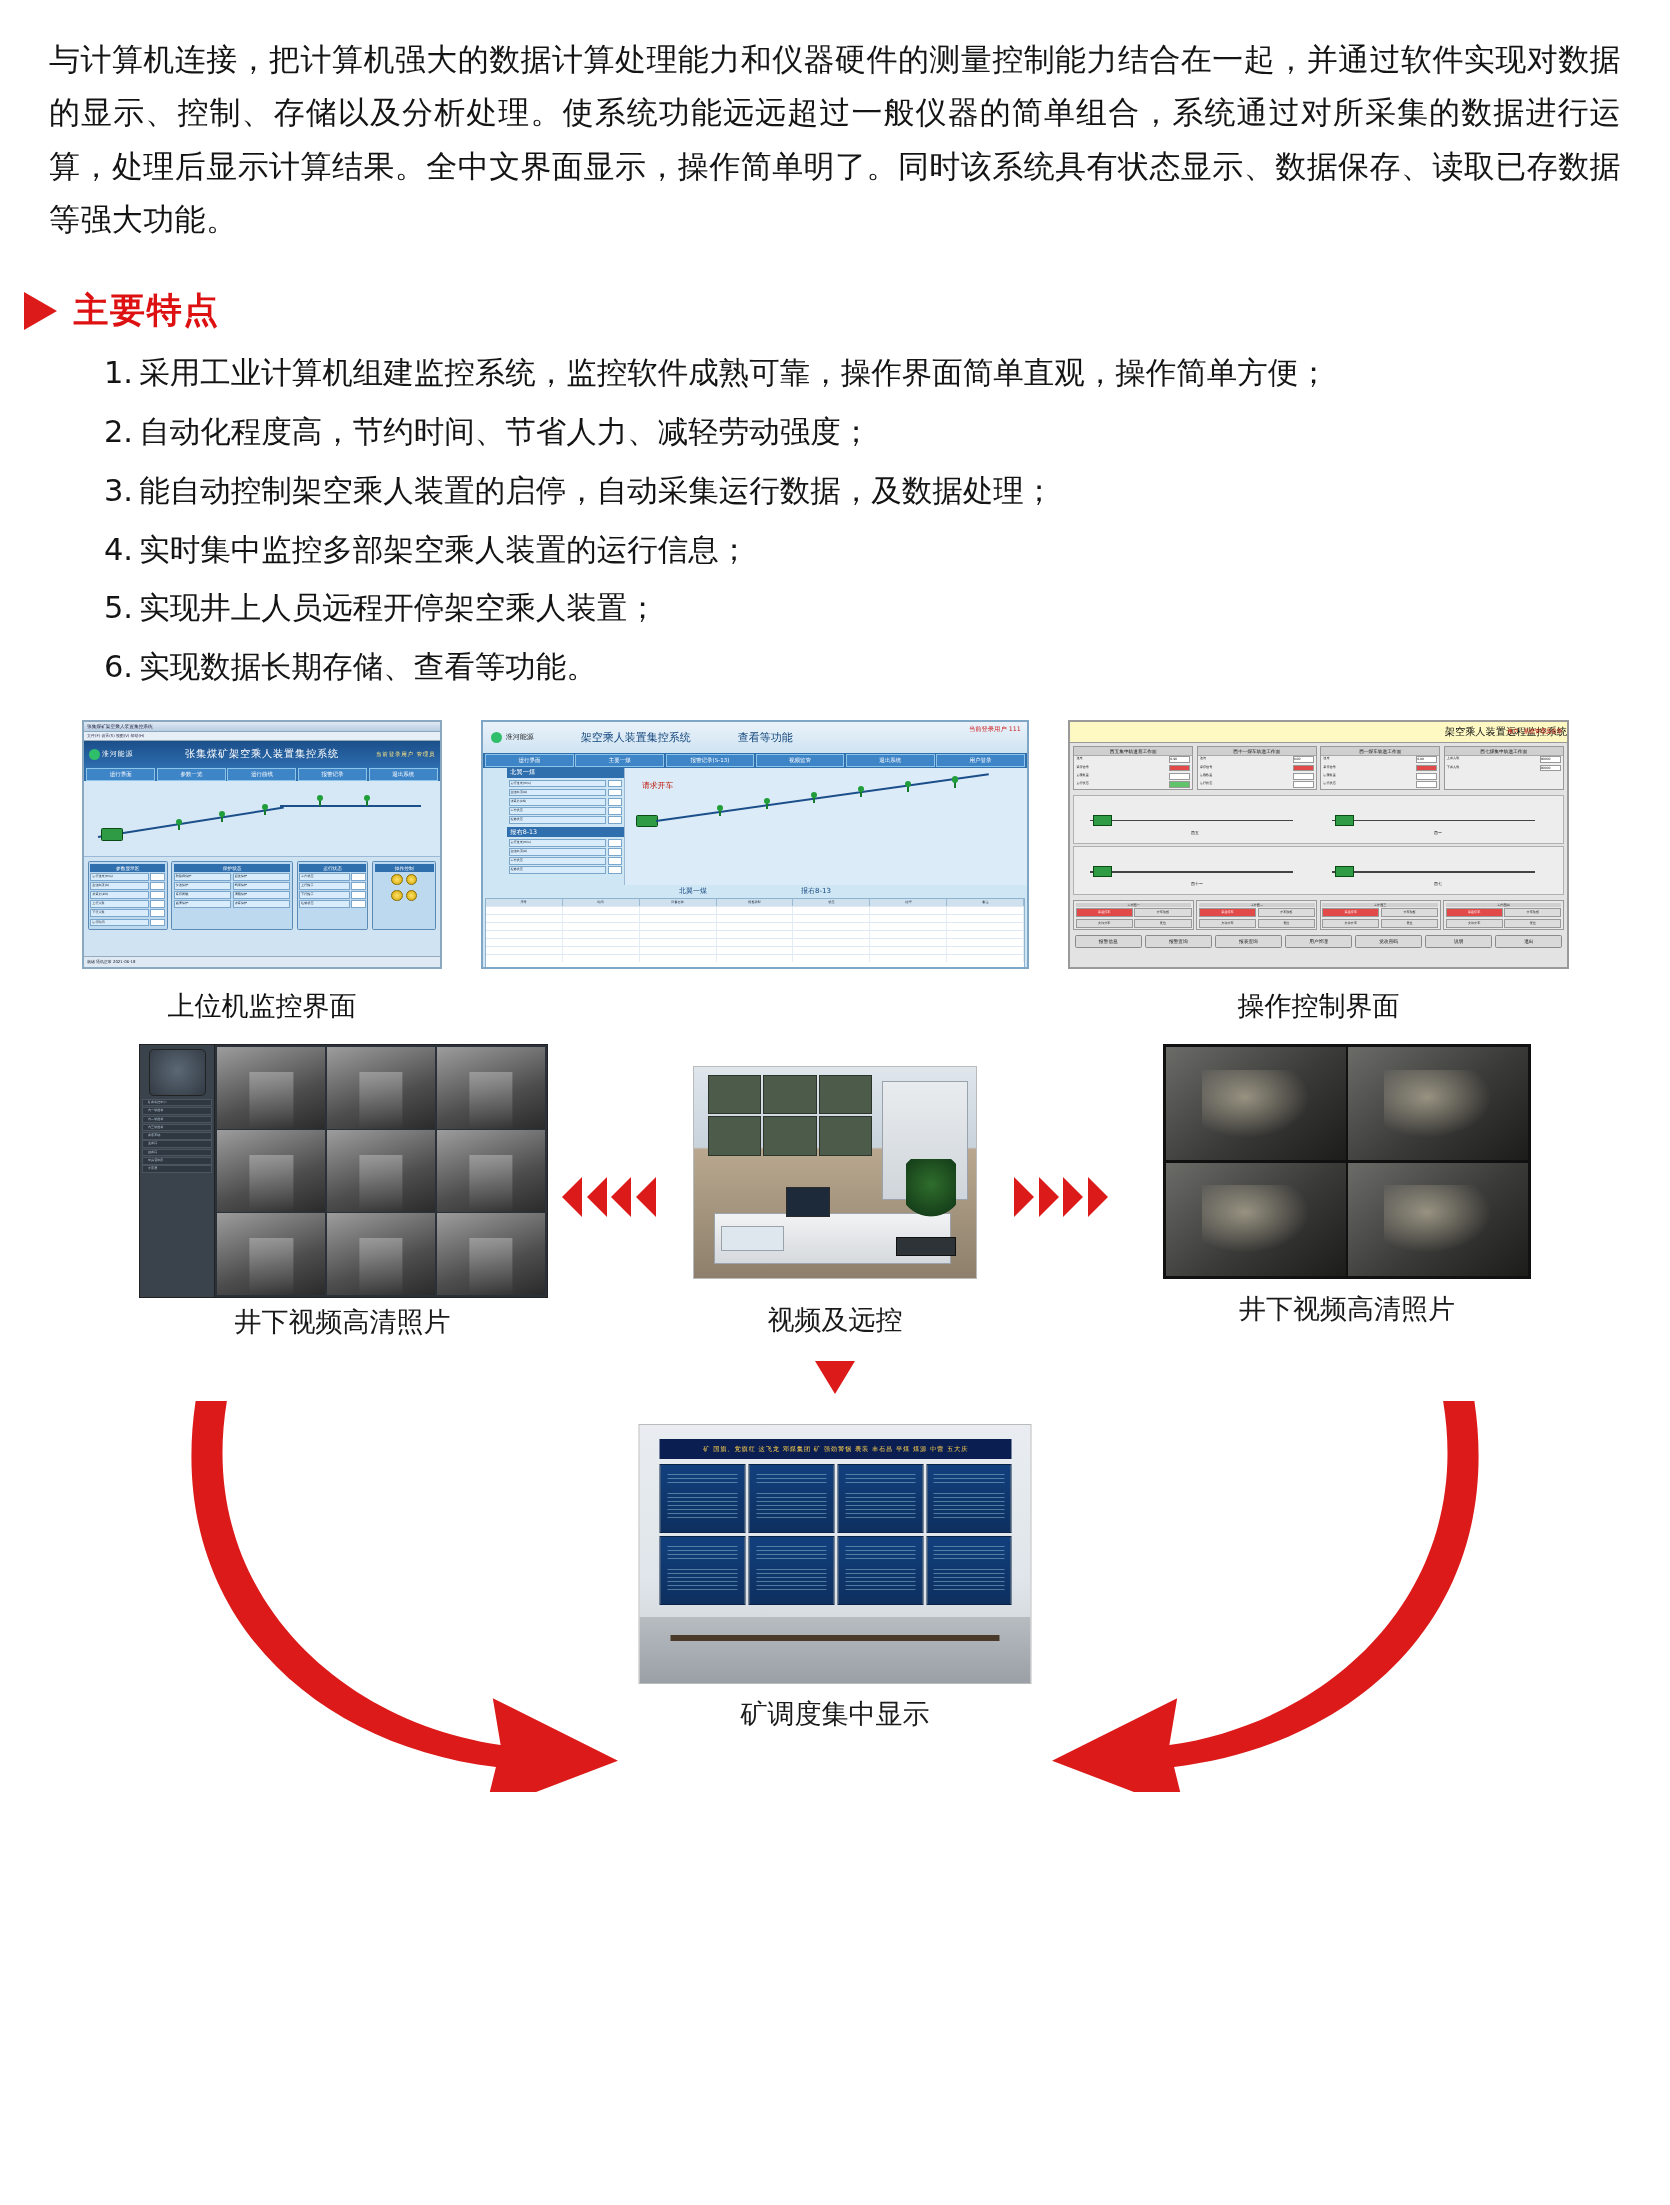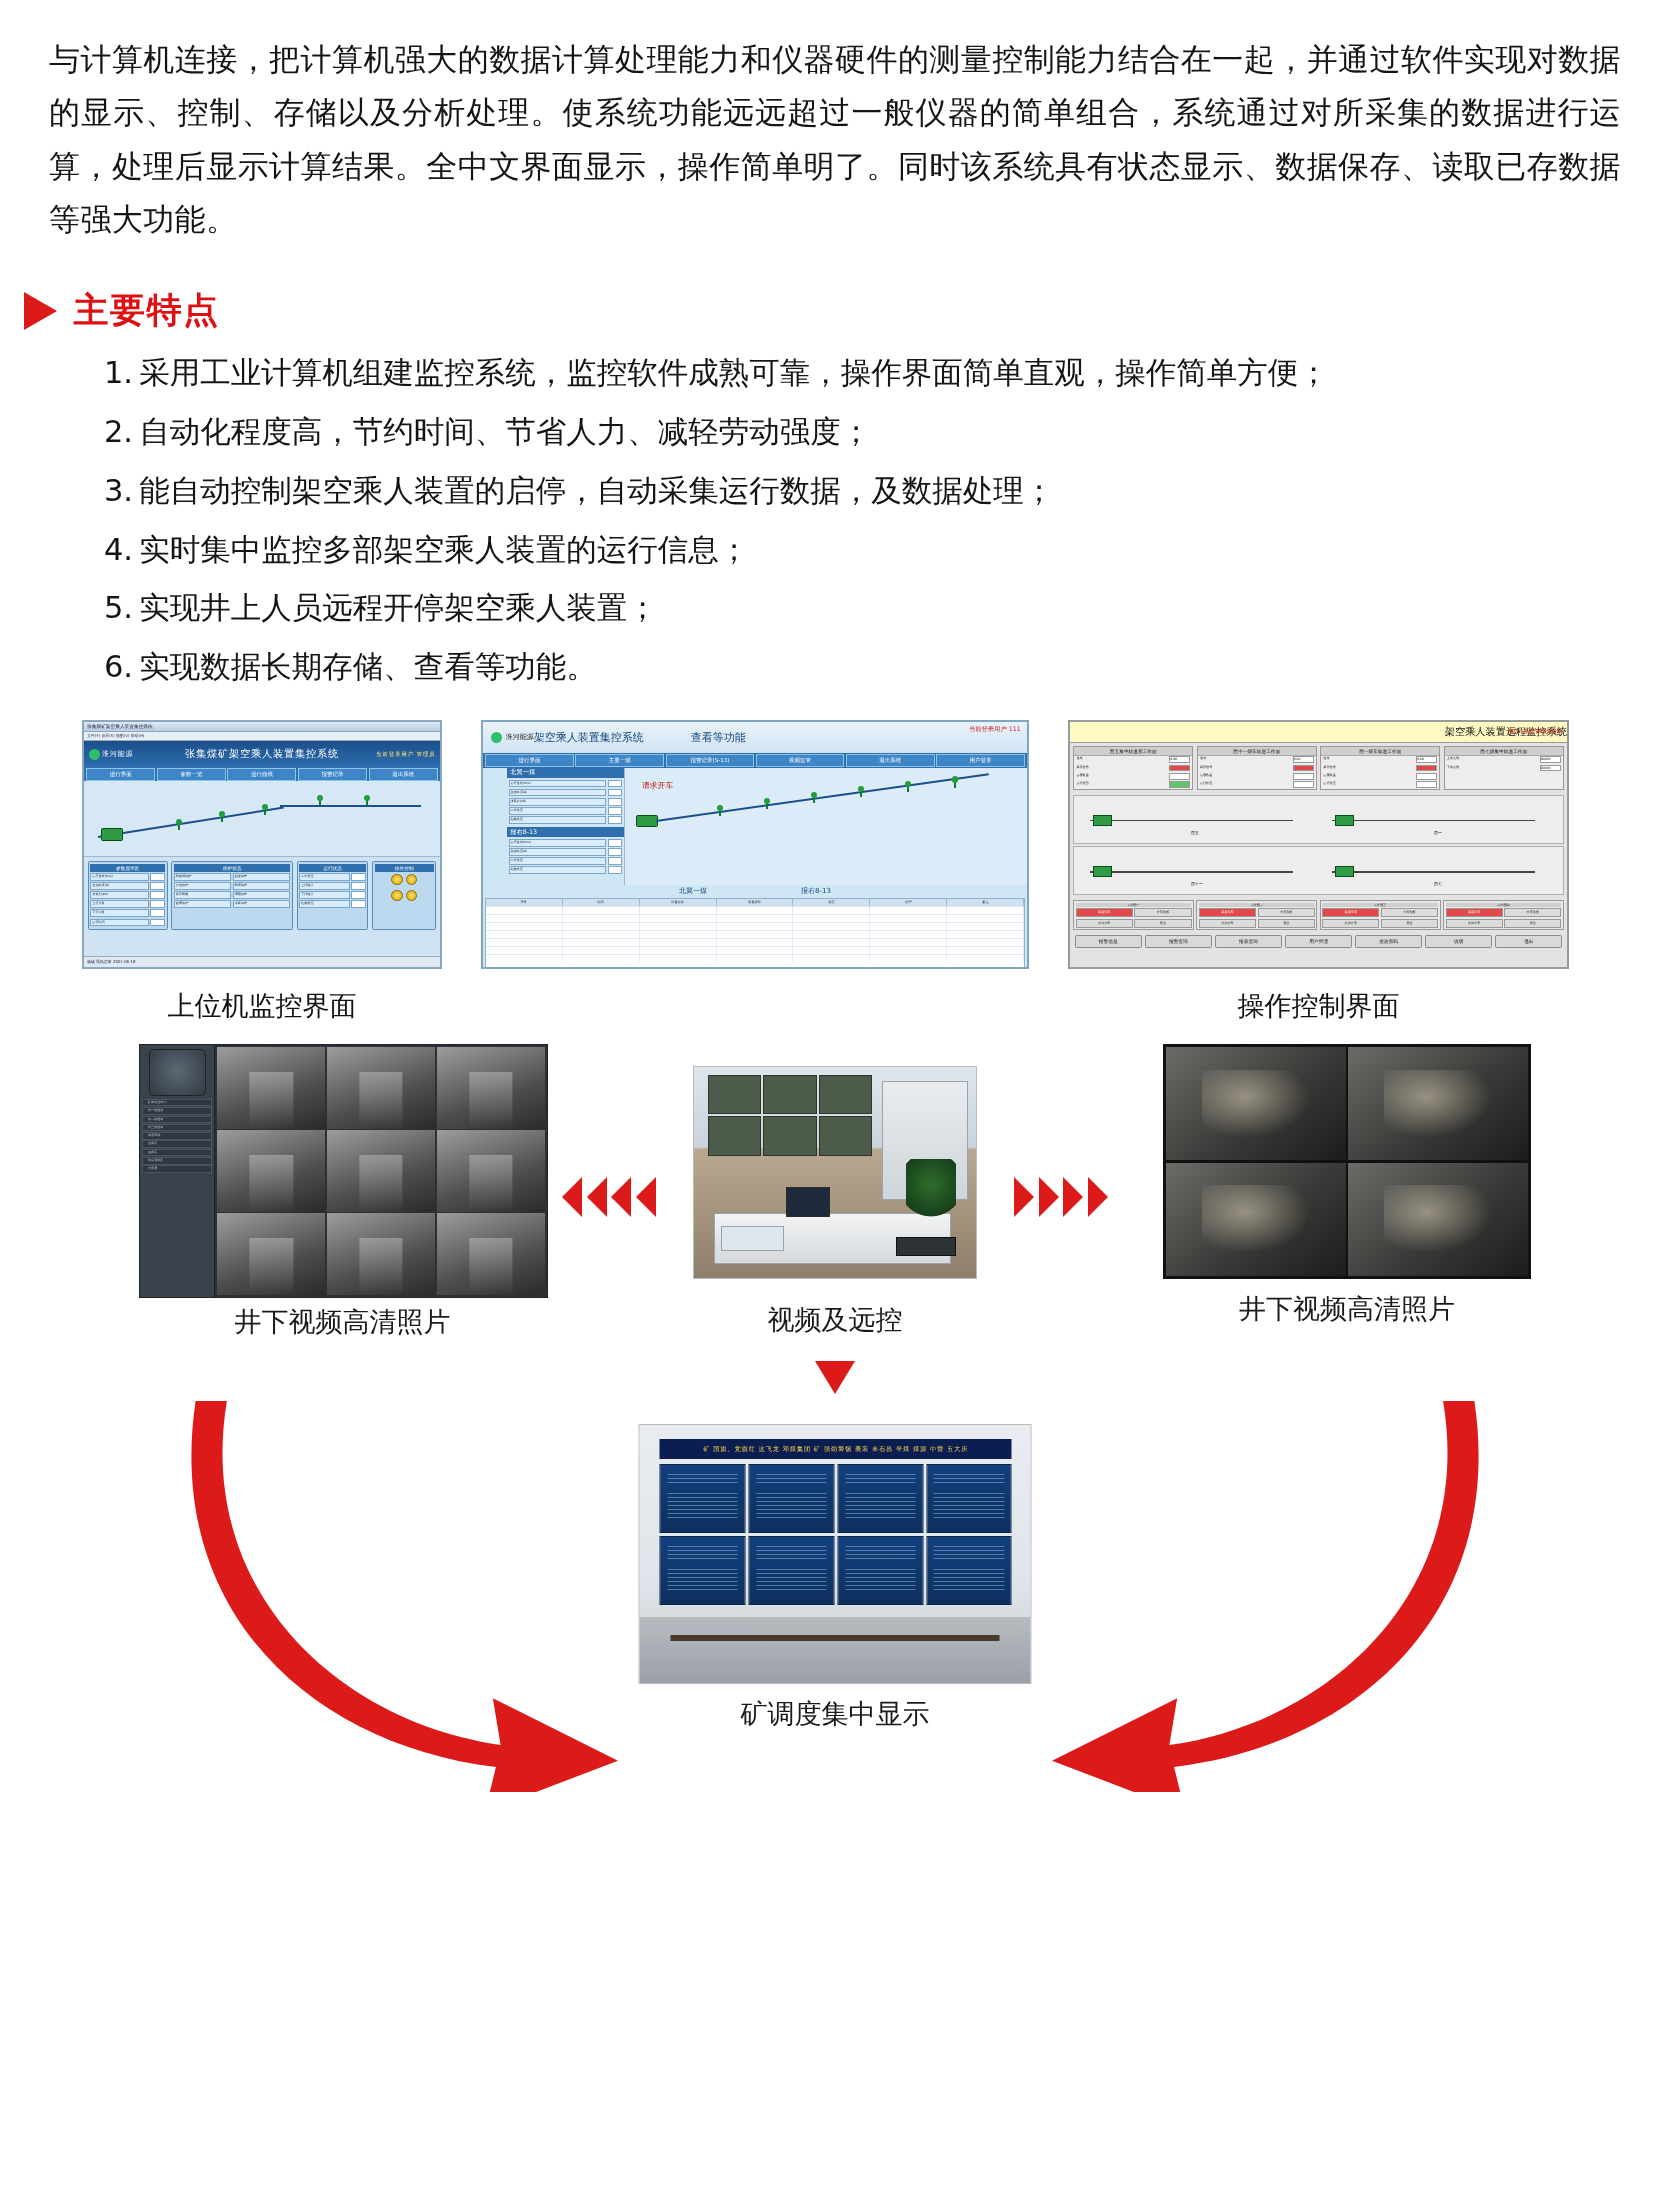--- a/index.html
+++ b/index.html
@@ -270,21 +270,21 @@
     height: 31px;
     background: linear-gradient(#eaf3fa, #cfe3f2);
     border-bottom: 1.6px solid #2f6fae;
     display: flex;
     align-items: center;
     position: relative;
   }
   .bhead .logo {
     display: flex; align-items: center; gap: 3.9px; margin-left: 7.8px;
   }
-  .bhead .t1 { font-size: 11px; color: #14477d; }
+  .bhead .t1 { font-size: 11px; color: #14477d; margin-left: 47px; }
   .bhead .t2 { font-size: 11px; color: #14477d; margin-left: 47px; }
   .bhead .ru {
     position: absolute; right: 6.3px; top: 3.1px;
     font-size: 6.3px; color: #c22; text-align: center; line-height: 1.3;
   }
   .btabs {
     height: 14px; background: #2f6fae; display: flex; gap: 1.6px; padding: 0 2.3px; align-items: center;
   }
   .btabs .tab {
     flex: 1; height: 11px; background: #3e85c8; border: 0.8px solid #8dc4ea;

